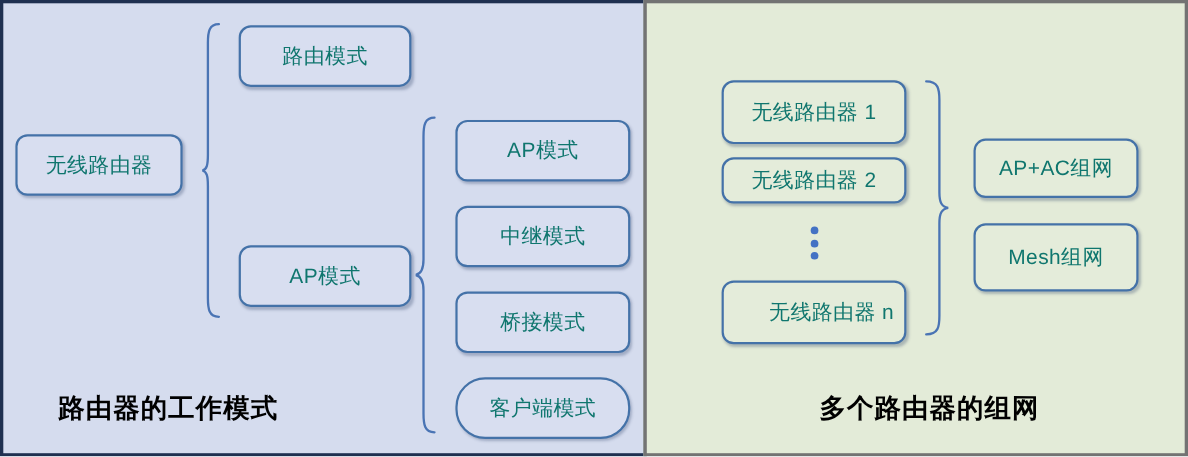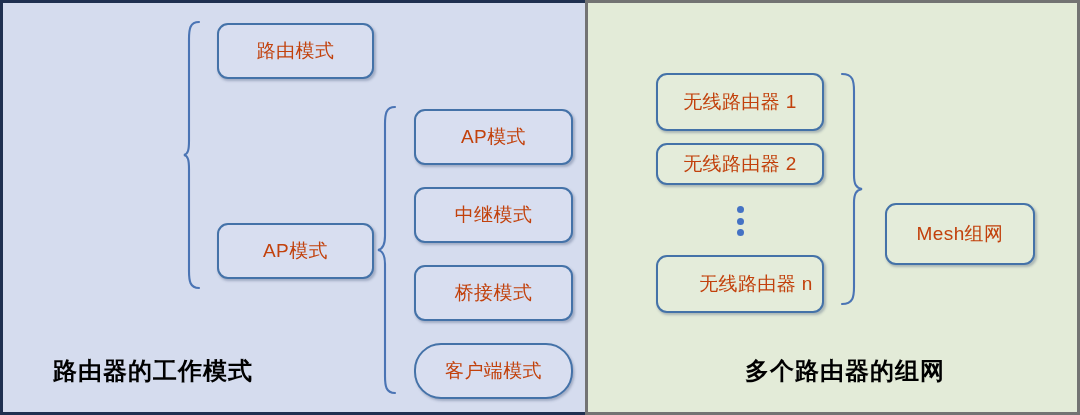--- a/index.html
+++ b/index.html
@@ -36,21 +36,21 @@
   }
   
   .node {
     position: absolute;
     box-sizing: border-box;
     border: 2.2px solid #4472a8;
     border-radius: 11px;
     display: flex;
     align-items: center;
     justify-content: center;
-    color: #c2410c;
+    color: #0f766e;
     font-size: 19px;
     letter-spacing: 0.4px;
     white-space: nowrap;
     box-shadow: 1.5px 2px 2.5px rgba(40,60,100,0.30);
   }
   .node.blue  { background: #d8def0; }
   .node.green { background: #e4ecda; }
 
   
   .brace {
@@ -89,20 +89,23 @@
     letter-spacing: 1px;
   }
 </style>
 </head>
 <body>
 
 <div id="canvas">
 
   <div class="panel" id="panel-left">
 
+    <div class="node blue" style="left:11px; top:119px; width:152px; height:56px;">
+      <span>无线路由器</span>
+    </div>
 
     <svg class="brace" style="left:180px; top:16px; width:20px; height:272px;" viewBox="0 0 20 272">
       <path d="M16 3 C 7 3, 6 10, 6 20 L 6 122 C 6 131, 5 135, 1 136 C 5 137, 6 141, 6 150 L 6 252 C 6 262, 7 269, 16 269"></path>
     </svg>
 
     <div class="node blue" style="left:214px; top:20px; width:157px; height:56px;">
       <span>路由模式</span>
     </div>
 
     <div class="node blue" style="left:214px; top:220px; width:157px; height:56px;">
@@ -145,20 +148,23 @@
     </div>
 
     <div class="node green" style="left:68px; top:252px; width:168px; height:58px;padding-left:32px;">
       <span>无线路由器 n</span>
     </div>
 
     <svg class="brace" style="left:252px; top:68px; width:24px; height:236px;" viewBox="0 0 24 236">
       <path d="M2 3 C 13 3, 14 10, 14 20 L 14 104 C 14 113, 16 117, 22 118 C 16 119, 14 123, 14 132 L 14 216 C 14 226, 13 233, 2 233"></path>
     </svg>
 
+    <div class="node green" style="left:297px; top:123px; width:150px; height:54px;">
+      <span>AP+AC组网</span>
+    </div>
     <div class="node green" style="left:297px; top:200px; width:150px; height:62px;">
       <span>Mesh组网</span>
     </div>
 
     <div class="caption" style="left:157px; top:352px;">多个路由器的组网</div>
   </div>
 
 </div>
 
 </body></html>

